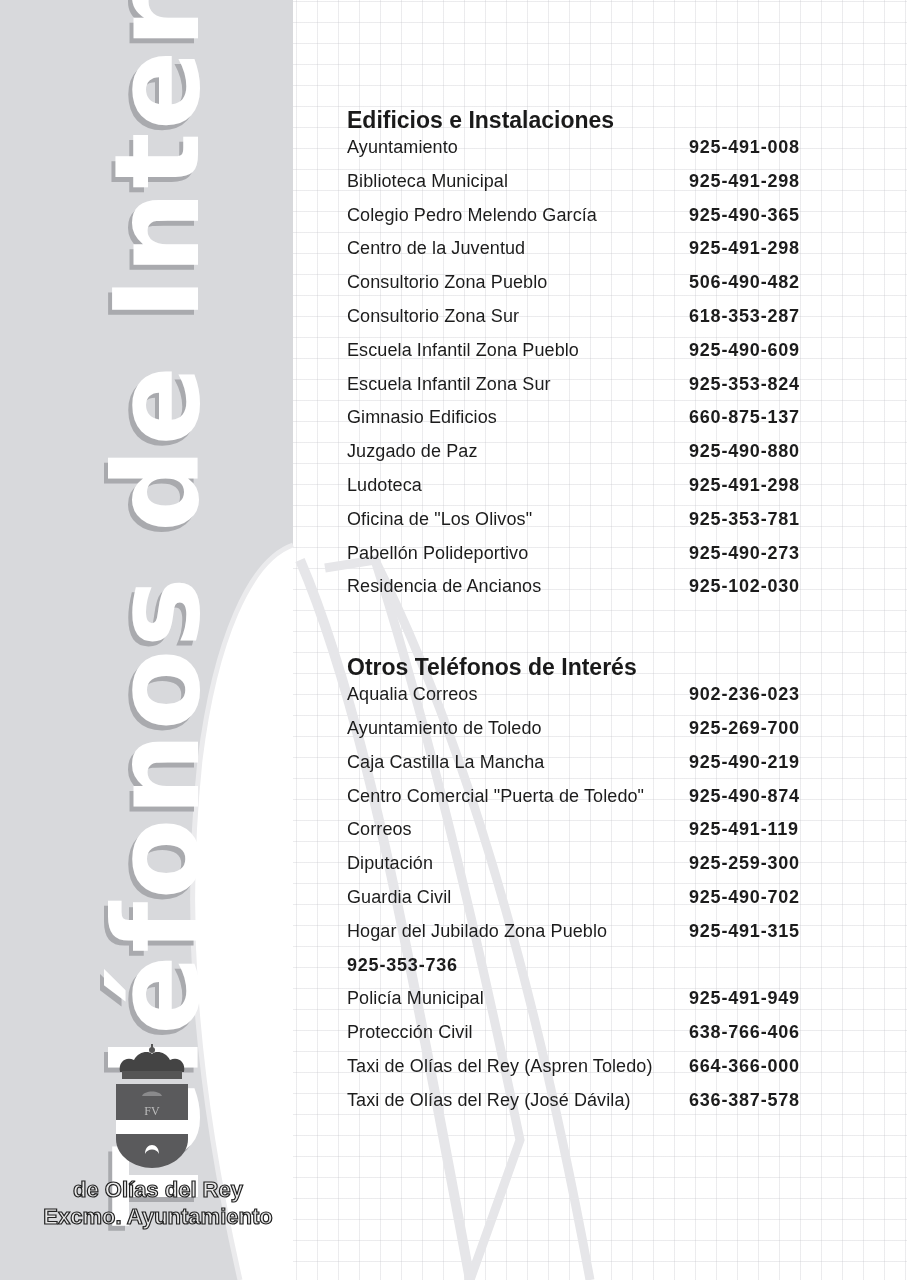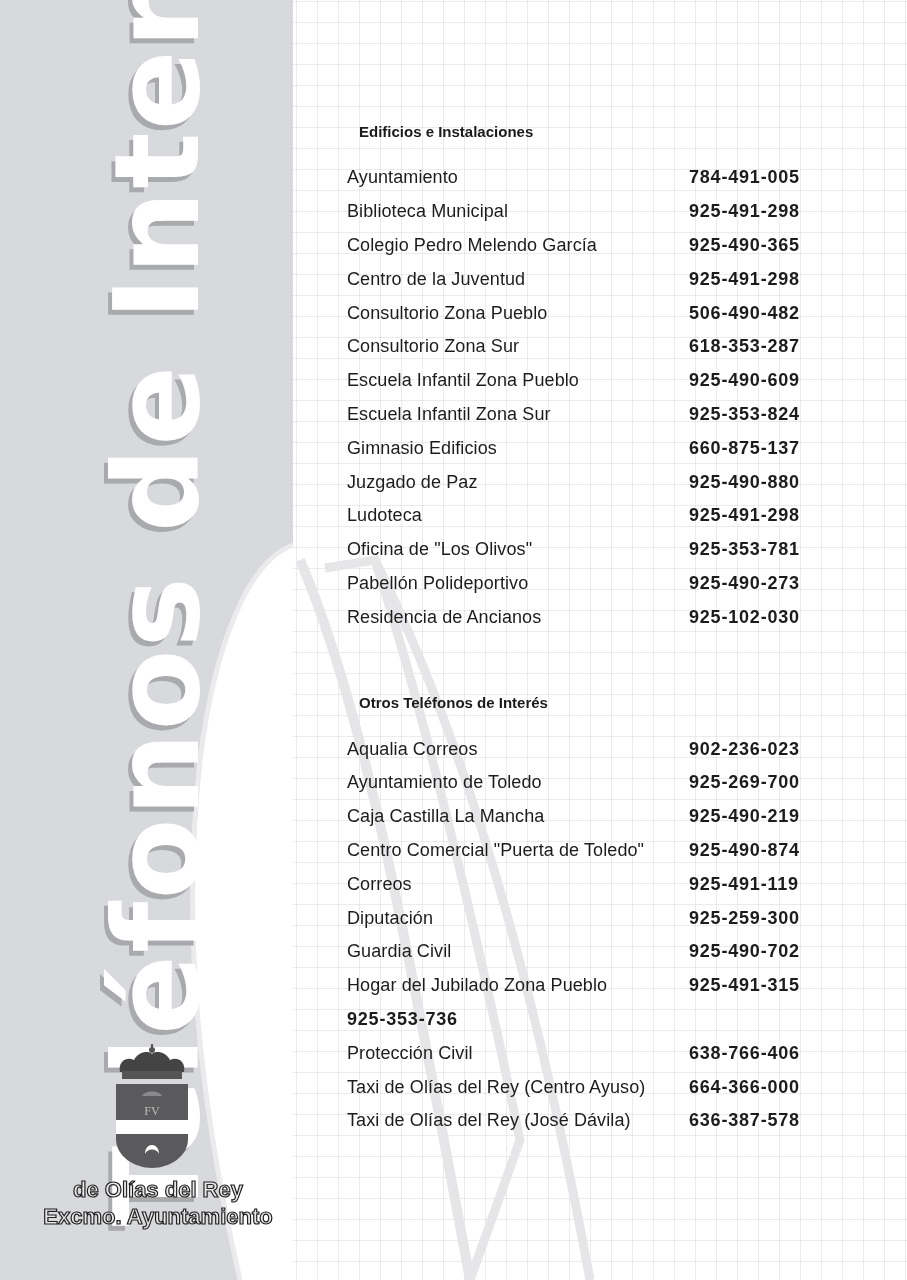--- a/index.html
+++ b/index.html
@@ -46,27 +46,27 @@
     line-height: 27px;
     color: #e8e8e8;
     -webkit-text-stroke: 1.2px #222;
   }
   .content {
     position: absolute; left: 347px; top: 103px; width: 460px;
   }
   .section-title {
     font-family: "Liberation Sans", sans-serif;
     font-weight: bold;
-    font-size: 15px;
+    font-size: 23px;
     color: #1a1a1a;
     height: 34px; line-height: 34px;
-    margin: 12px;
+    margin: 0;
   }
   .row {
-    display: flex; justify-content: space-between; align-items: center;
+    display: flex; justify-content: space-between; align-items: flex-start;
     height: 33.8px;
     font-size: 18px;
     color: #1c1c1c;
   }
   .row .name { font-family: "Liberation Sans", sans-serif; letter-spacing: 0.1px; }
   .row .phone {
     font-family: "Liberation Sans", sans-serif;
     font-weight: bold; letter-spacing: 0.8px;
     width: 118px; text-align: left;
   }
@@ -107,21 +107,21 @@
 <div class="org-name">
   <div>de Olías del Rey</div>
   <div>Excmo. Ayuntamiento</div>
 </div>
 
 <div class="content">
   <h2 class="section-title">Edificios e Instalaciones</h2>
   <div>
     <div class="row">
         <span class="name">Ayuntamiento</span>
-        <span class="phone">784-491-005</span>
+        <span class="phone">925-491-008</span>
       </div>
     <div class="row">
         <span class="name">Biblioteca Municipal</span>
         <span class="phone">925-491-298</span>
       </div>
     <div class="row">
         <span class="name">Colegio Pedro Melendo García</span>
         <span class="phone">925-490-365</span>
       </div>
     <div class="row">
@@ -203,25 +203,29 @@
         <span class="phone">925-490-702</span>
       </div>
     <div class="row">
         <span class="name">Hogar del Jubilado Zona Pueblo</span>
         <span class="phone">925-491-315</span>
       </div>
     <div class="row">
         <span class="phone">925-353-736</span>
       </div>
     <div class="row">
+        <span class="name">Policía Municipal</span>
+        <span class="phone">925-491-949</span>
+      </div>
+    <div class="row">
         <span class="name">Protección Civil</span>
         <span class="phone">638-766-406</span>
       </div>
     <div class="row">
-        <span class="name">Taxi de Olías del Rey (Centro Ayuso)</span>
+        <span class="name">Taxi de Olías del Rey (Aspren Toledo)</span>
         <span class="phone">664-366-000</span>
       </div>
     <div class="row">
         <span class="name">Taxi de Olías del Rey (José Dávila)</span>
         <span class="phone">636-387-578</span>
       </div>
   </div>
 </div>
 
 </body></html>

